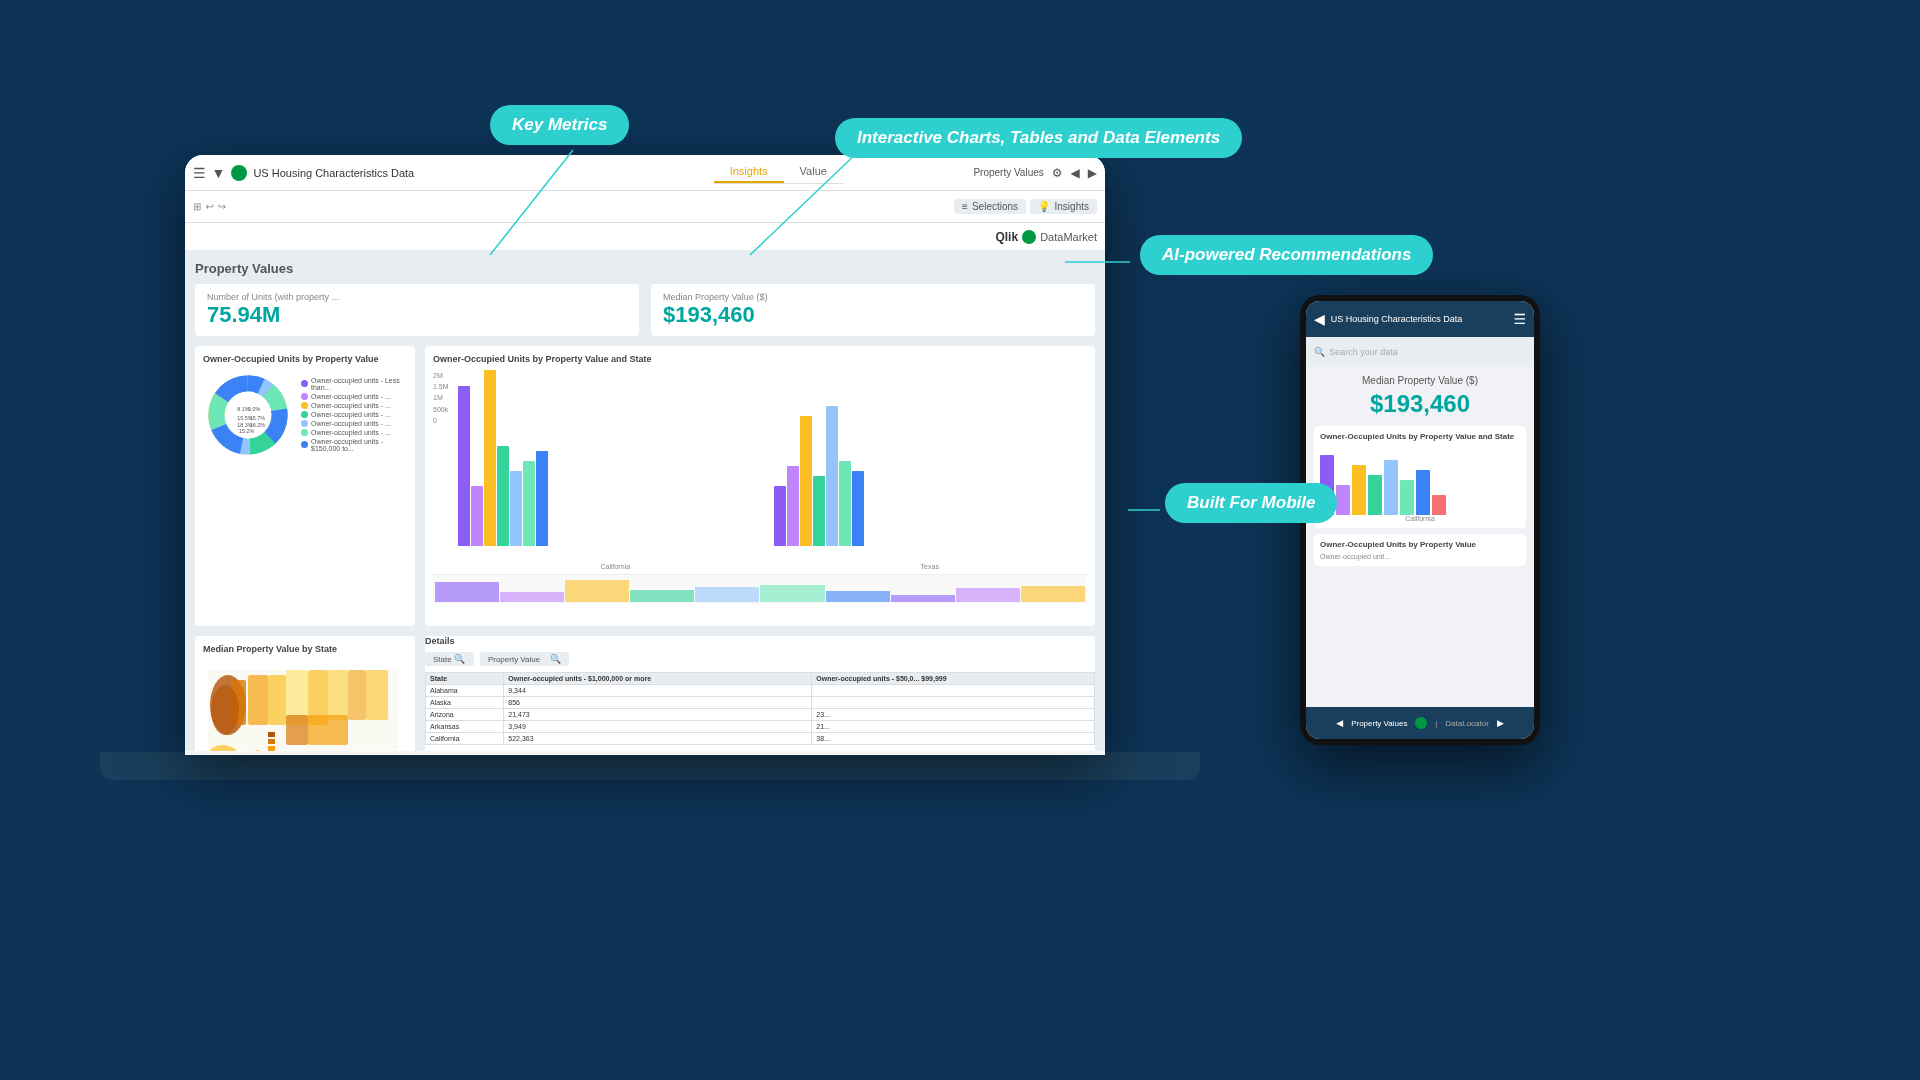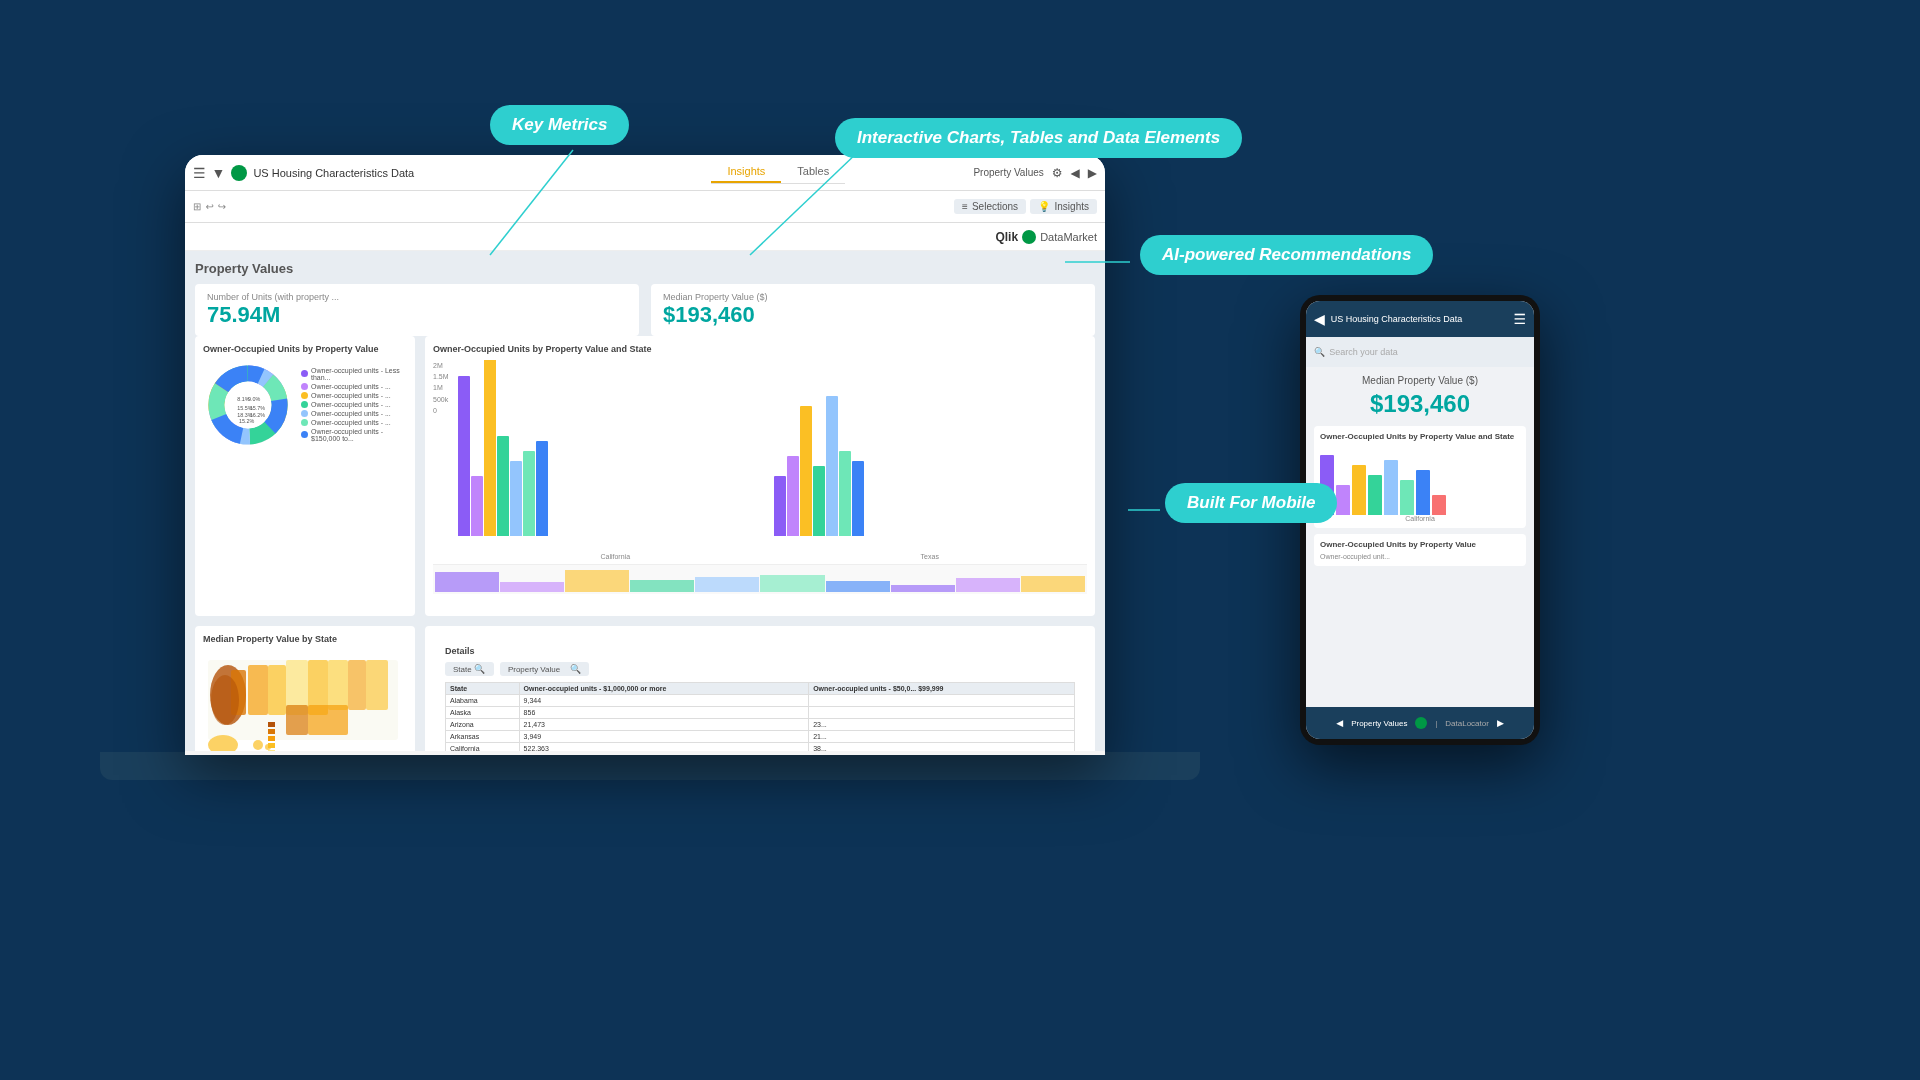--- a/index.html
+++ b/index.html
@@ -130,21 +130,21 @@
     }
     .dashboard-title {
       font-size: 13px;
       font-weight: 600;
       color: #555;
       margin-bottom: 8px;
     }
     .metrics-row {
       display: flex;
       gap: 12px;
-      margin-bottom: 0;
+      margin-bottom: 10px;
     }
     .metric-card {
       background: #fff;
       border-radius: 4px;
       padding: 8px 12px;
       flex: 1;
     }
     .metric-label {
       font-size: 9px;
       color: #888;
@@ -220,21 +220,21 @@
       background: #fff;
       border-radius: 4px;
       padding: 8px;
       width: 220px;
       flex-shrink: 0;
       overflow: hidden;
     }
     .details-card {
       background: #fff;
       border-radius: 4px;
-      padding: 20px;
+      padding: 0;
       flex: 1;
       overflow: hidden;
     }
 
     
     .map-placeholder {
       width: 100%;
       height: 120px;
       position: relative;
       overflow: hidden;
@@ -436,21 +436,21 @@
     <div class="qlik-topbar">
       <div class="app-title">
         <span style="font-size:14px; color:#555;">☰</span>
         <span style="font-size:14px; color:#555;">▼</span>
         <div class="qlik-logo-small"></div>
         <span style="font-size:11px; color:#333;">US Housing Characteristics Data</span>
       </div>
       <div style="display:flex; gap:12px; align-items:center; flex:1; justify-content:center;">
         <div class="qlik-tabs">
           <div class="qlik-tab active">Insights</div>
-          <div class="qlik-tab">Tables</div>
+          <div class="qlik-tab">Value</div>
         </div>
       </div>
       <div class="qlik-header-right">
         <span style="font-size:10px; color:#555;">Property Values</span>
         <span style="font-size:12px; color:#555;">⚙</span>
         <span style="font-size:12px; color:#555;">◀</span>
         <span style="font-size:12px; color:#555;">▶</span>
       </div>
     </div>
 

